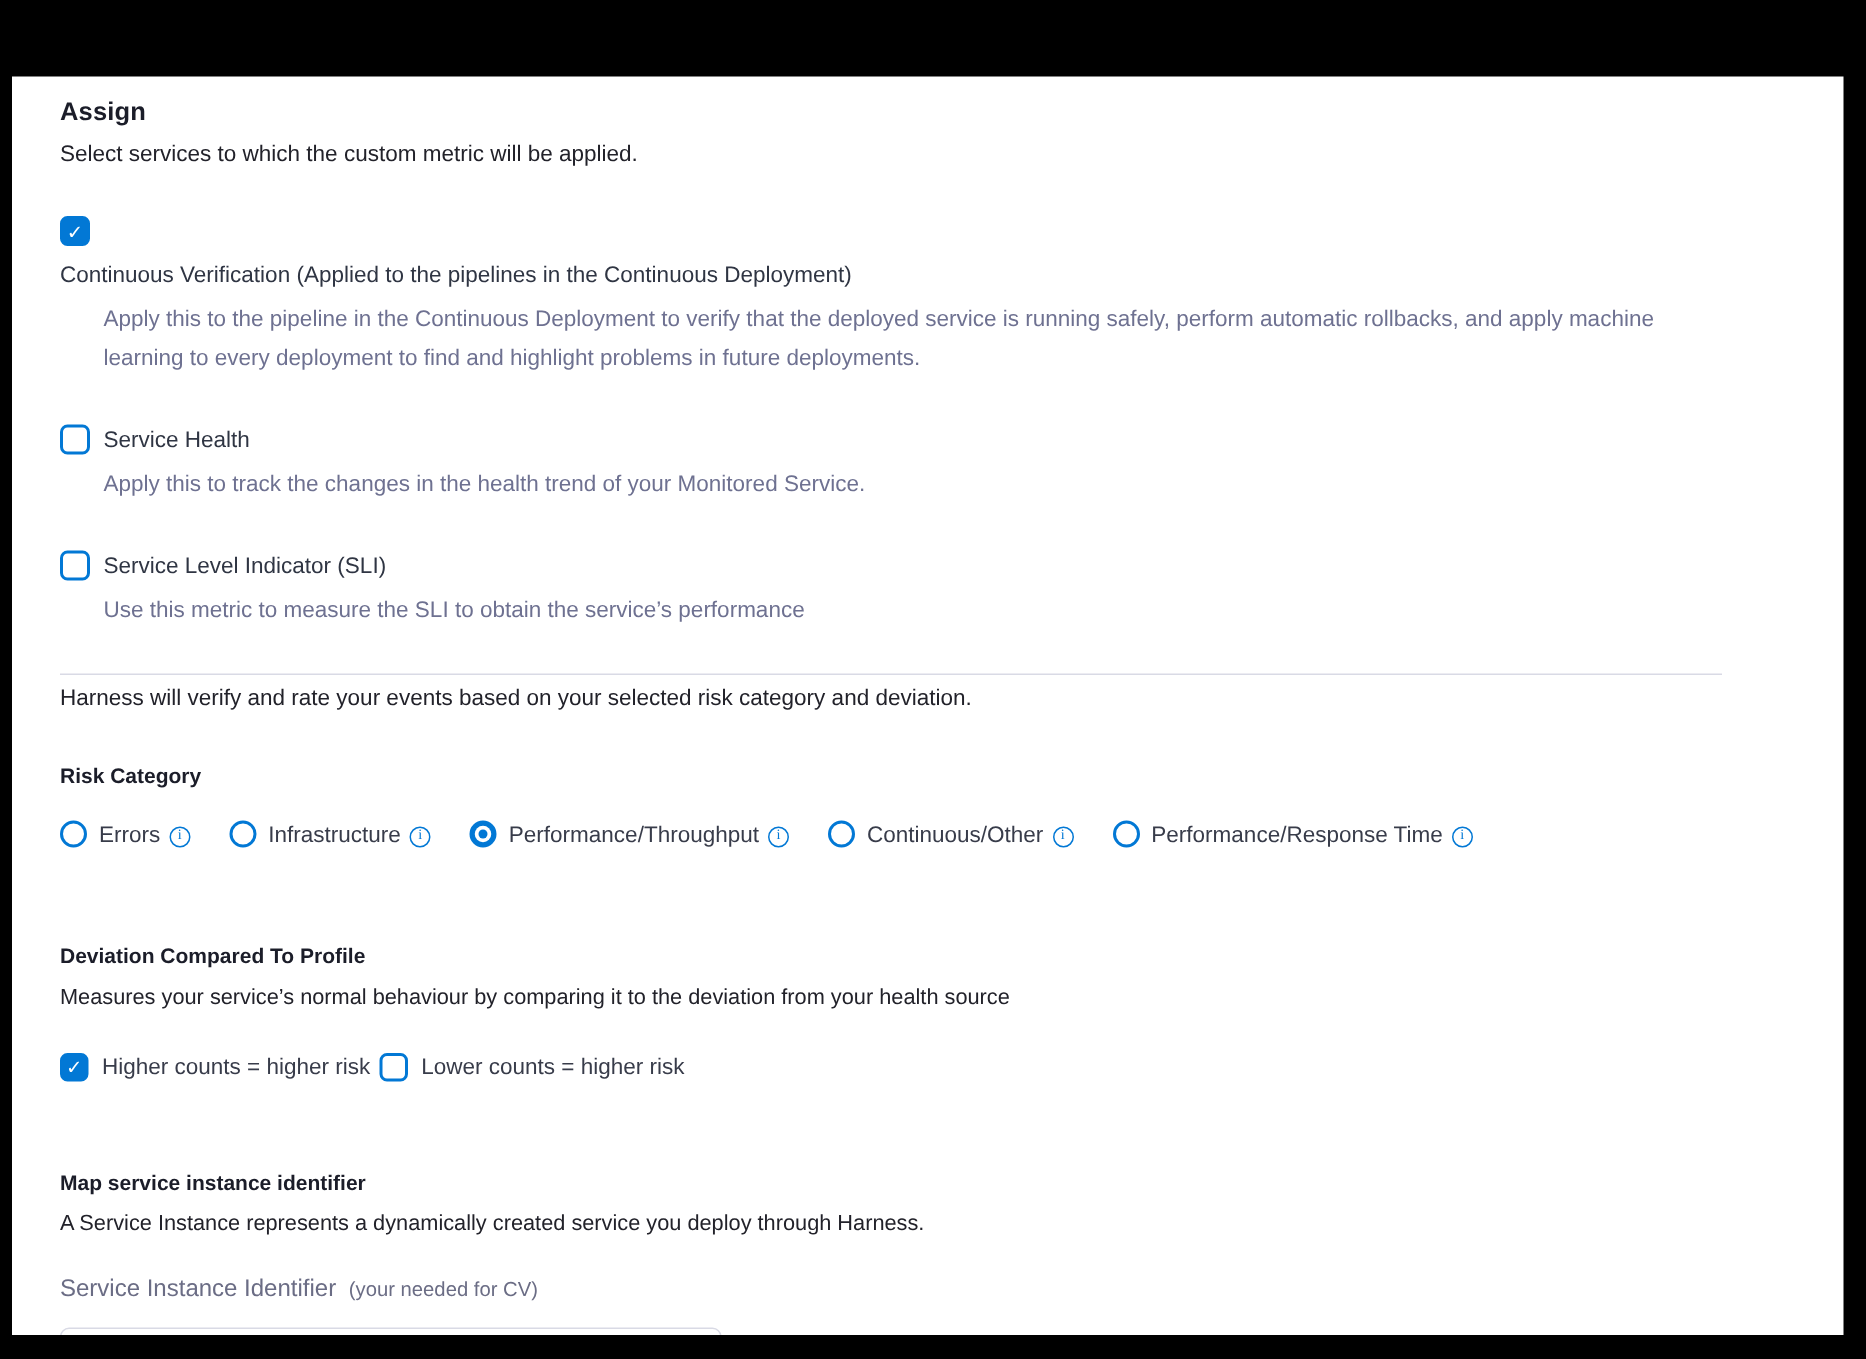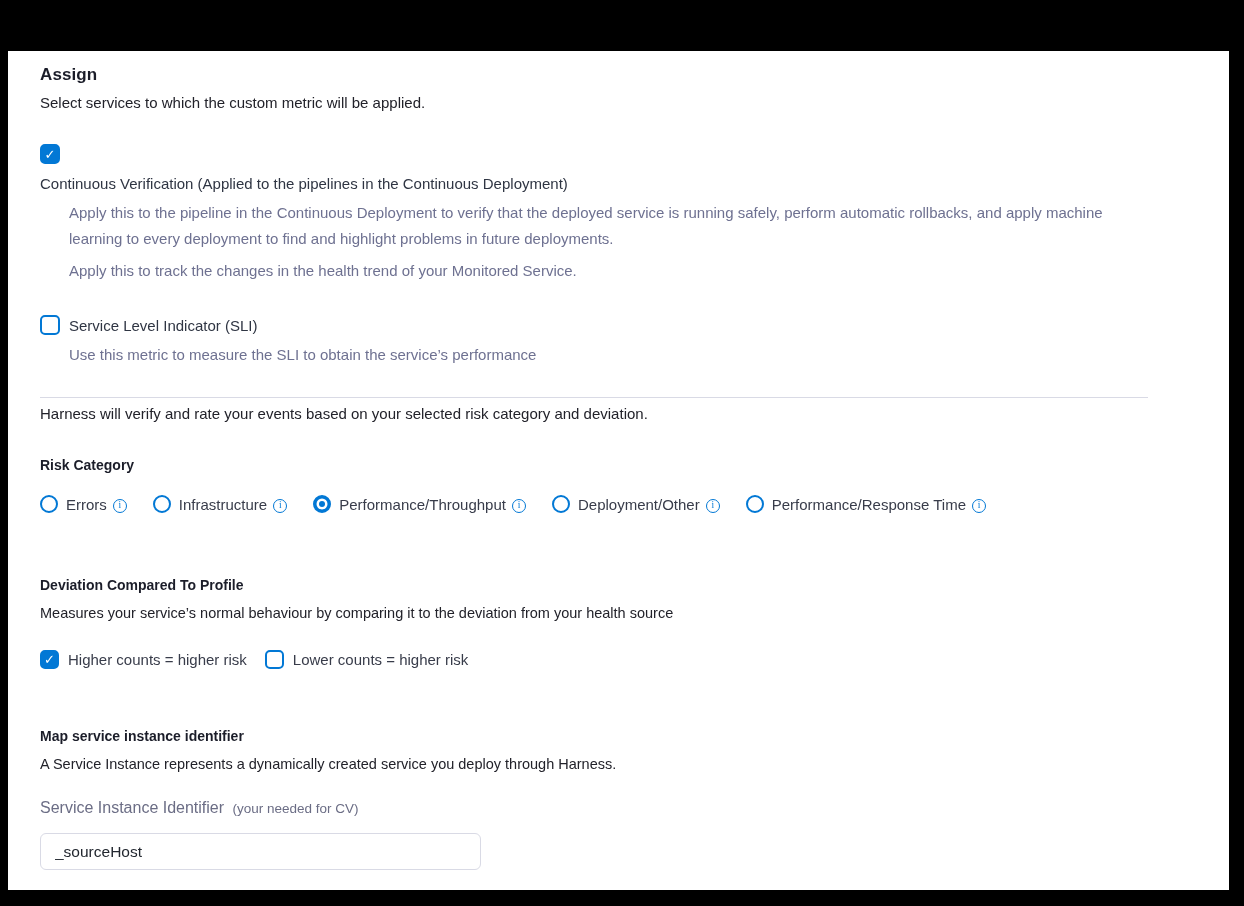--- a/index.html
+++ b/index.html
@@ -65,21 +65,21 @@
   .radio-label { font-size: 15px; color: #383c4a; }
   .info-icon {
     width: 14px; height: 14px; flex: none;
     border: 1.3px solid #0278d5; border-radius: 50%;
     display: inline-flex; align-items: center; justify-content: center;
     color: #0278d5; margin-left: -2px;
   }
   .info-icon::after { content: "i"; font-size: 9.5px; line-height: 1; font-family: "Liberation Serif", serif; }
 
   .deviation-label { margin-top: 62px; }
-  .dev-row { display: flex; align-items: center; gap: 18px; margin-top: 26px; }
+  .dev-row { display: flex; align-items: center; gap: 6px; margin-top: 26px; }
   .dev-item { display: flex; align-items: center; gap: 9px; cursor: pointer; }
   .dev-item .checkbox { width: 19px; height: 19px; }
   .dev-label-text { font-size: 15px; color: #383c4a; }
 
   .map-title { margin-top: 57px; }
   .field-label-row { margin-top: 24px; color: #6b6d85; }
   .field-label { font-size: 16px; }
   .field-note { font-size: 13.5px; margin-left: 4px; }
   .text-input {
     display: block;
@@ -100,20 +100,24 @@
 
     <h1 class="h1">Assign</h1>
     <p class="sub">Select services to which the custom metric will be applied.</p>
 
     <div class="cb-row first">
       <span class="checkbox checked"></span>
       <span class="cb-label">Continuous Verification (Applied to the pipelines in the Continuous Deployment)</span>
     </div>
     <p class="cb-desc">Apply this to the pipeline in the Continuous Deployment to verify that the deployed service is running safely, perform automatic rollbacks, and apply machine learning to every deployment to find and highlight problems in future deployments.</p>
 
+    <div class="cb-row next">
+      <span class="checkbox"></span>
+      <span class="cb-label">Service Health</span>
+    </div>
     <p class="cb-desc">Apply this to track the changes in the health trend of your Monitored Service.</p>
 
     <div class="cb-row next">
       <span class="checkbox"></span>
       <span class="cb-label">Service Level Indicator (SLI)</span>
     </div>
     <p class="cb-desc">Use this metric to measure the SLI to obtain the service’s performance</p>
 
     <hr class="divider">
 
@@ -132,21 +136,21 @@
         <span class="radio-label">Infrastructure</span>
         <span class="info-icon"></span>
       </div>
       <div class="radio-item">
         <span class="radio selected"></span>
         <span class="radio-label">Performance/Throughput</span>
         <span class="info-icon"></span>
       </div>
       <div class="radio-item">
         <span class="radio"></span>
-        <span class="radio-label">Deployment/Other</span>
+        <span class="radio-label">Continuous/Other</span>
         <span class="info-icon"></span>
       </div>
       <div class="radio-item">
         <span class="radio"></span>
         <span class="radio-label">Performance/Response Time</span>
         <span class="info-icon"></span>
       </div>
     </div>
 
     <h2 class="h2 deviation-label">Deviation Compared To Profile</h2>

